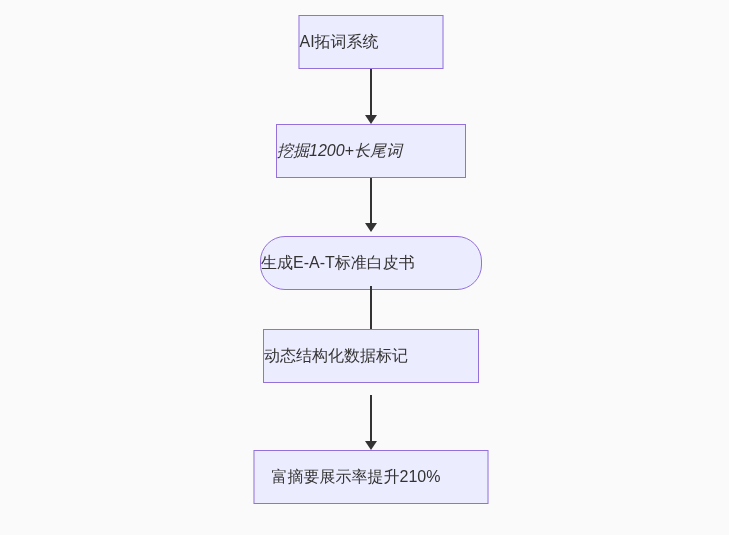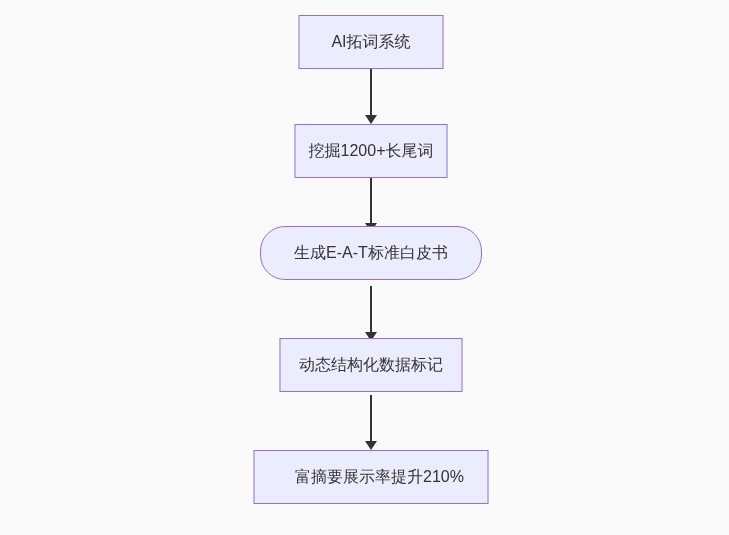--- a/index.html
+++ b/index.html
@@ -25,29 +25,28 @@
   .node {
     position: absolute;
     left: 371px;
     transform: translateX(-50%);
     height: 54px;
     box-sizing: border-box;
     background: var(--node-fill);
     border: 1px solid var(--node-border);
     display: flex;
     align-items: center;
-    justify-content: center;
     color: var(--text);
     font-size: 16px;
     white-space: nowrap;
   }
   .n1 { top: 15px;  width: 145px; }
-  .n2 { top: 124px; width: 153px; }
-  .n3 { top: 226px; width: 222px; border-radius: 25px; }
-  .n4 { top: 338px; width: 183px; }
+  .n2 { top: 124px; width: 190px; font-style: italic; }
+  .n3 { top: 236px; width: 222px; border-radius: 25px; }
+  .n4 { top: 329px; width: 216px; }
   .n5 { top: 450px; width: 235px; padding-left: 17px; }
 
   .edge {
     position: absolute;
     left: 371px;
     transform: translateX(-50%);
     width: 14px;
   }
   .e1 { top: 69px;  height: 55px; }
   .e2 { top: 178px; height: 54px; }

